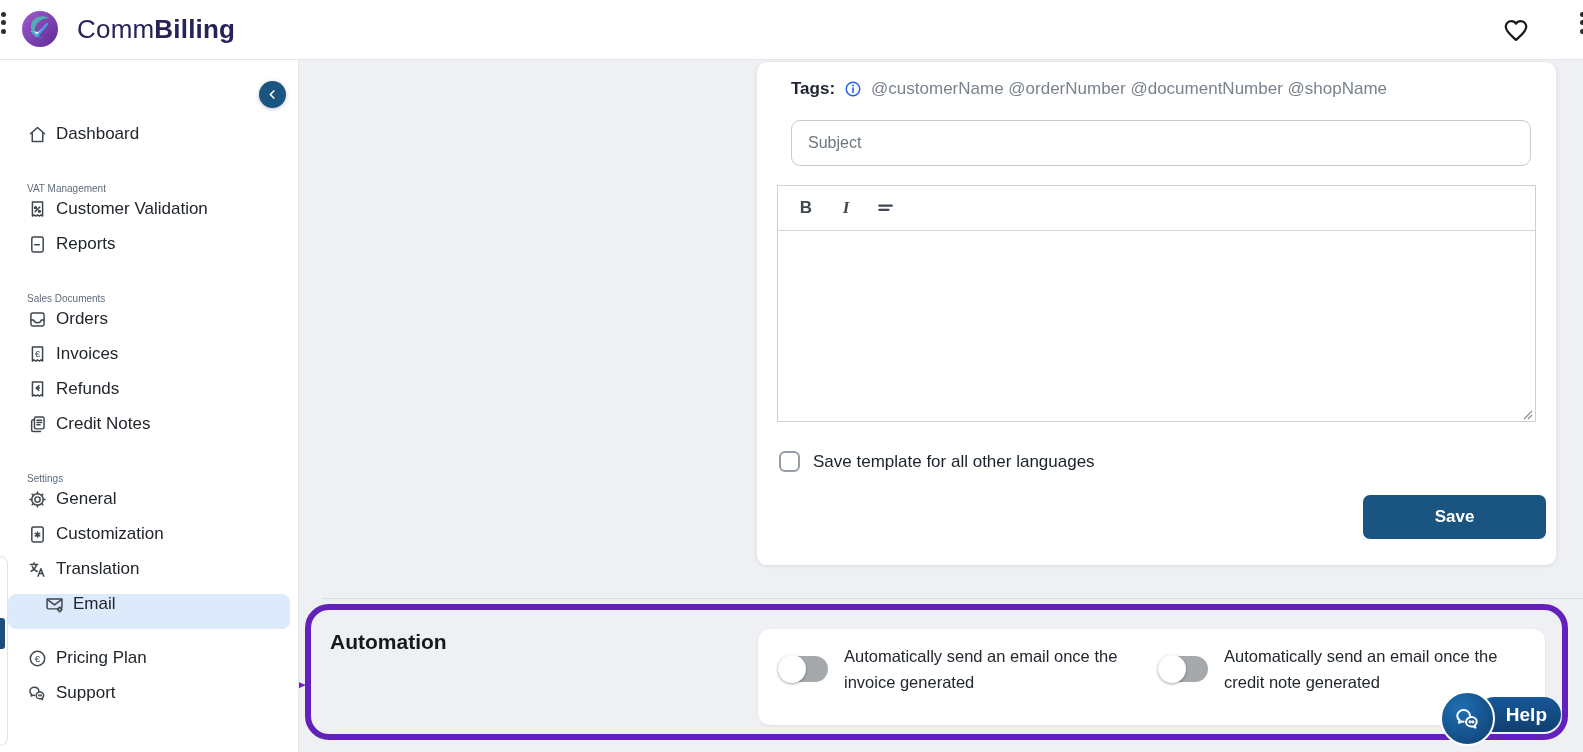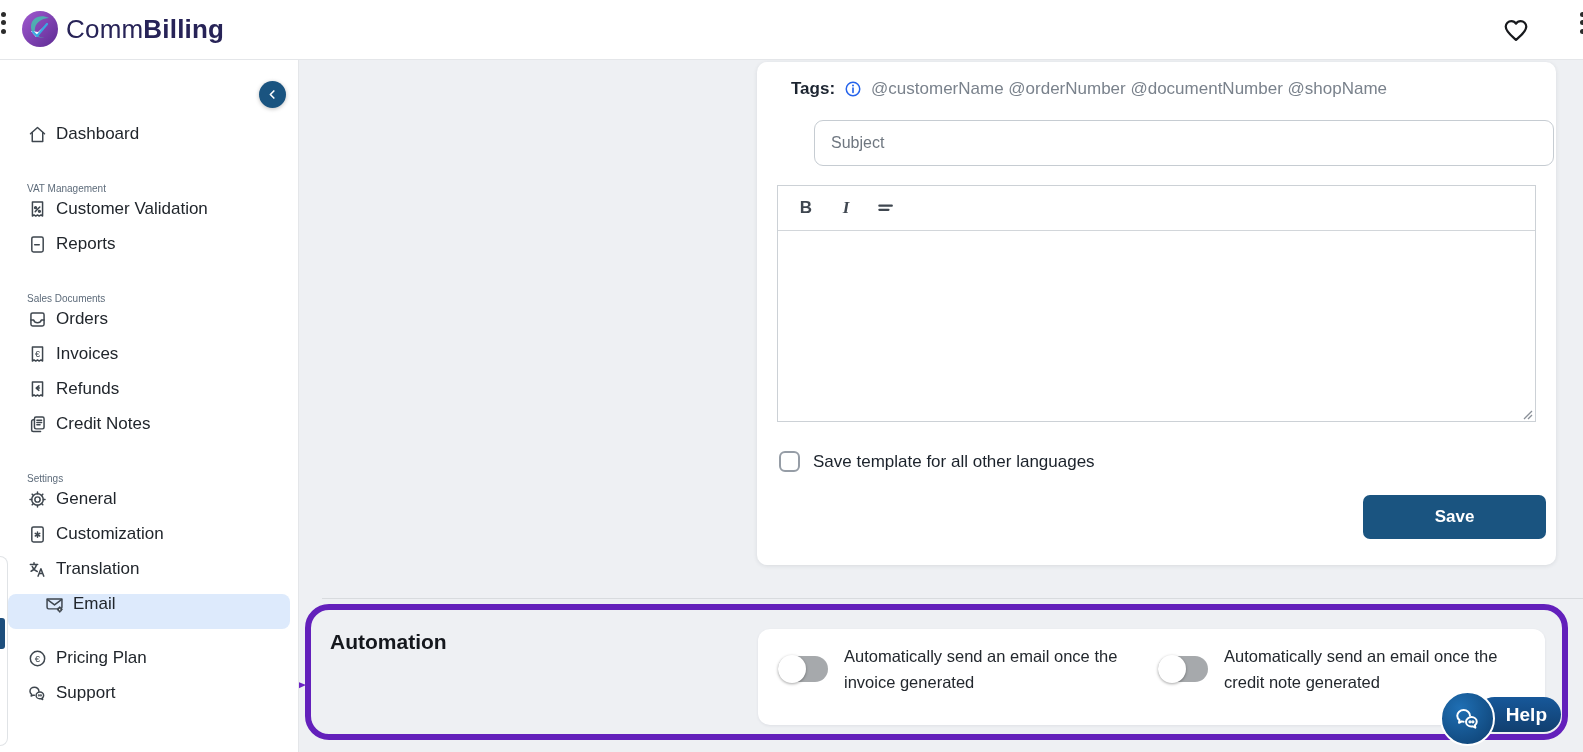--- a/index.html
+++ b/index.html
@@ -9,21 +9,21 @@
     background:#eef0f3;font-family:"Liberation Sans",sans-serif;
     color:#21262c;
   }
   
   .header{position:absolute;left:0;top:0;width:1583px;height:60px;background:#ffffff;
     border-bottom:1px solid #e4e6e9;z-index:30;}
   .kebab{position:absolute;width:10px;height:44px;top:8px;}
   .kebab i{display:block;width:5px;height:5px;border-radius:50%;background:#2c2c2c;margin:3.5px auto;}
   .kebab.left{left:-2px;}
   .kebab.right{left:1577px;}
-  .logo-wrap{position:absolute;left:21px;top:10px;display:flex;align-items:center;gap:7px;cursor:pointer;}
+  .logo-wrap{position:absolute;left:21px;top:10px;display:flex;align-items:center;gap:18px;cursor:pointer;}
   .brand{font-size:26px;letter-spacing:.2px;color:#272357;}
   .brand .pfx{font-weight:500;}
   .brand .sfx{font-weight:800;}
   .heart{position:absolute;left:1502px;top:16px;width:28px;height:28px;cursor:pointer;}
   
   .sidebar{position:absolute;left:0;top:60px;width:299px;height:692px;background:#ffffff;
     border-right:1px solid #e4e6e9;z-index:20;}
   .collapse-btn{position:absolute;left:259px;top:21px;width:27px;height:27px;border-radius:50%;
     background:#1a5480;display:flex;align-items:center;justify-content:center;cursor:pointer;
     box-shadow:0 1px 4px rgba(0,0,0,.25);}
@@ -40,21 +40,21 @@
     border:1px solid #e0e3e6;border-left:none;border-radius:0 8px 8px 0;z-index:21;}
   .edge-indicator{position:absolute;left:0;top:618px;width:5px;height:31px;background:#1d4e7c;
     border-radius:0 3px 3px 0;z-index:22;}
   
   .card1{position:absolute;left:757px;top:62px;width:799px;height:503px;background:#fff;
     border-radius:10px;box-shadow:0 1px 4px rgba(25,35,50,.10);}
   .tags-row{position:absolute;left:34px;top:17px;display:flex;align-items:center;gap:9px;font-size:17px;}
   .tags-label{font-weight:700;color:#1c2430;}
   .tags-text{color:#7a828c;}
   .subject{position:absolute;left:34px;top:58px;width:740px;height:46px;border:1px solid #c6ccd2;
-    border-radius:9px;padding:0 16px;font-size:16px;font-family:"Liberation Sans",sans-serif;color:#2a323b;outline:none;margin-left:23px;}
+    border-radius:9px;padding:0 16px;font-size:16px;font-family:"Liberation Sans",sans-serif;color:#2a323b;outline:none;}
   .subject::placeholder{color:#6f7780;}
   .editor{position:absolute;left:20px;top:123px;width:759px;height:237px;border:1px solid #ccd1d6;background:#fff;}
   .toolbar{height:45px;border-bottom:1px solid #d2d6da;display:flex;align-items:center;gap:8px;padding-left:12px;}
   .tbtn{width:32px;height:32px;border:none;background:transparent;cursor:pointer;color:#3f4750;
     font-size:17px;display:flex;align-items:center;justify-content:center;font-family:"Liberation Serif",serif;}
   .tbtn.bold{font-weight:800;font-family:"Liberation Sans",sans-serif;}
   .tbtn.italic{font-style:italic;font-weight:600;}
   .editor-body{position:relative;width:100%;height:191px;}
   .editor-body textarea{width:100%;height:100%;border:none;resize:none;outline:none;background:transparent;
     font-family:"Liberation Sans",sans-serif;font-size:15px;padding:10px 12px;}

